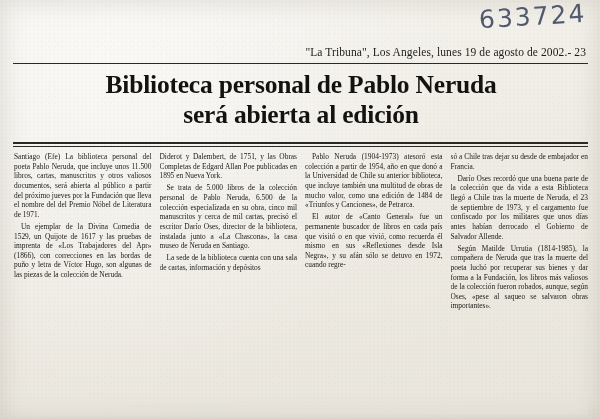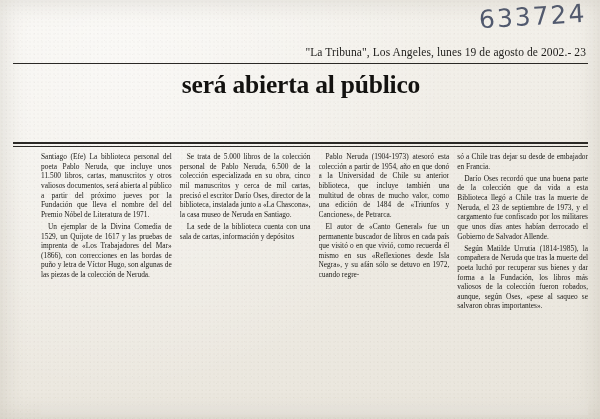--- a/index.html
+++ b/index.html
@@ -88,21 +88,20 @@
   .headline .l2 { display: block; }
 
   .columns {
     position: absolute;
     top: 152px;
     left: 14px;
     right: 12px;
     bottom: 4px;
     display: flex;
     gap: 8px;
-    margin-left: 27px;
   }
   .col {
     flex: 1 1 0;
     font-size: 7.4px;
     line-height: 1.30;
     text-align: justify;
     color: #1a1916;
     hyphens: auto;
     overflow: hidden;
     position: relative;
@@ -143,34 +142,36 @@
 
   <div class="grain"></div>
 
   <div class="handwriting">633724</div>
 
   <div class="masthead">"La Tribuna", Los Angeles, lunes 19 de agosto de 2002.- 23</div>
 
   <div class="rule top"></div>
 
   <div class="headline">
-    <span class="l2">será abierta al público</span>
+    <span>Biblioteca personal de Pablo Neruda</span>
+    <span class="l2">será abierta al edición</span>
   </div>
 
   <div class="rule under-head"></div>
   <div class="rule bottom-hair"></div>
 
   <div class="columns">
 
     <div class="col">
       <p class="lead">Santiago (Efe) La biblioteca personal del poeta Pablo Neruda, que incluye unos 11.500 libros, cartas, manuscritos y otros valiosos documentos, será abierta al público a partir del próximo jueves por la Fundación que lleva el nombre del del Premio Nóbel de Literatura de 1971.</p>
-      <p>Un ejemplar de la Divina Comedia de 1529, un Quijote de 1617 y las pruebas de imprenta de «Los Trabajadores del Mar» (1866), con correcciones en las bordas de puño y letra de Víctor Hugo, son algunas de las piezas de la colección de Neruda.</p>
+      <p>Un ejemplar de la Divina Comedia de 1529, un Quijote de 1617 y las pruebas de imprenta de «Los Trabajadores del Apr» (1866), con correcciones en las bordas de puño y letra de Víctor Hugo, son algunas de las piezas de la colección de Neruda.</p>
     </div>
 
     <div class="col">
+      <p class="noindent">Diderot y Dalembert, de 1751, y las Obras Completas de Edgard Allan Poe publicadas en 1895 en Nueva York.</p>
       <p>Se trata de 5.000 libros de la colección personal de Pablo Neruda, 6.500 de la colección especializada en su obra, cinco mil manuscritos y cerca de mil cartas, precisó el escritor Darío Oses, director de la biblioteca, instalada junto a «La Chascona», la casa museo de Neruda en Santiago.</p>
       <p>La sede de la biblioteca cuenta con una sala de cartas, información y depósitos</p>
     </div>
 
     <div class="col">
       <p>Pablo Neruda (1904-1973) atesoró esta colección a partir de 1954, año en que donó a la Universidad de Chile su anterior biblioteca, que incluye también una multitud de obras de mucho valor, como una edición de 1484 de «Triunfos y Canciones», de Petrarca.</p>
       <p>El autor de «Canto General» fue un permanente buscador de libros en cada país que visitó o en que vivió, como recuerda él mismo en sus «Reflexiones desde Isla Negra», y su afán sólo se detuvo en 1972, cuando regre-</p>
     </div>
 
     <div class="col">

